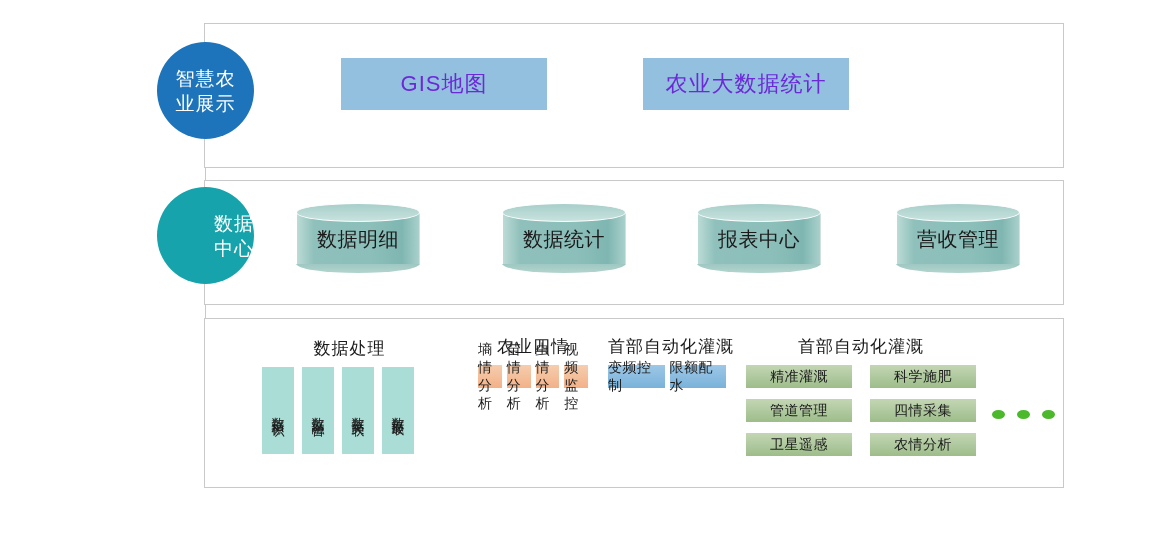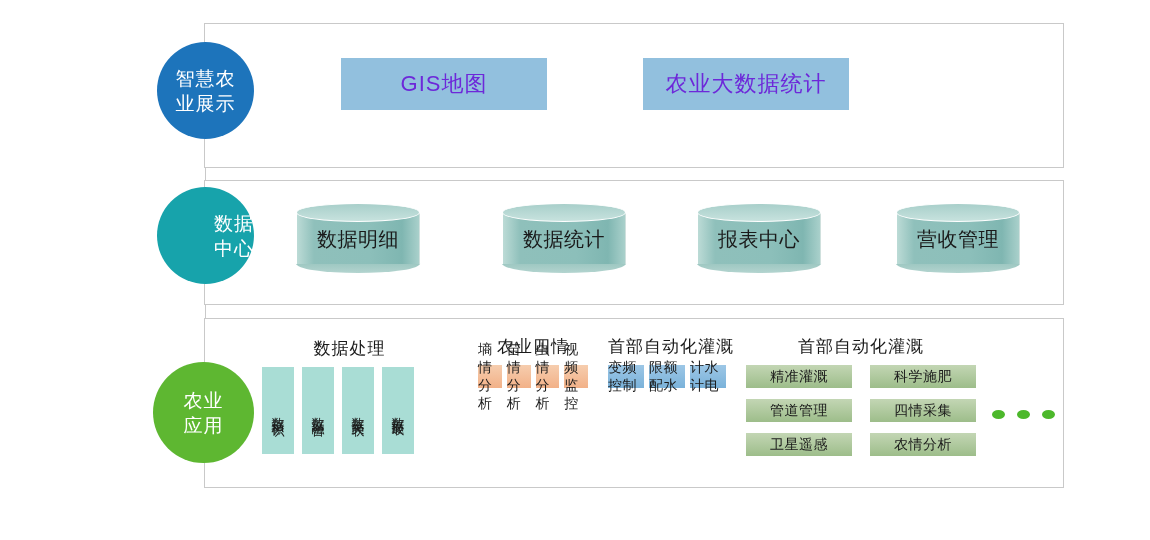--- a/index.html
+++ b/index.html
@@ -194,24 +194,20 @@
 
   <div class="cylinder" id="cyl-3">
     <div class="cyl-bottom"></div>
     <div class="cyl-body"></div>
     <div class="cyl-top"></div>
     <div class="cyl-label">营收管理</div>
   </div>
 
   <div class="panel" id="panel-apps"></div>
 
-  <div class="layer-circle" id="circle-apps">
-    <span>农业</span>
-    <span>应用</span>
-  </div>
 
   <div class="group" id="group-dataproc">
     <div class="group-title">数据处理</div>
     <div class="vchip-row">
       <div class="vchip">
         <span>数据标识</span>
       </div>
       <div class="vchip">
         <span>数据融合</span>
       </div>
@@ -232,21 +228,20 @@
       <div class="chip chip-orange">虫情分析</div>
       <div class="chip chip-orange">视频监控</div>
     </div>
   </div>
 
   <div class="group" id="group-jijing">
     <div class="group-title">首部自动化灌溉</div>
     <div class="stack">
       <div class="chip chip-blue">变频控制</div>
       <div class="chip chip-blue">限额配水</div>
-      <div class="chip chip-blue">计水计电</div>
     </div>
   </div>
 
   <div class="group" id="group-shoubu">
     <div class="group-title">首部自动化灌溉</div>
     <div class="grid2">
       <div class="chip chip-green">精准灌溉</div>
       <div class="chip chip-green">科学施肥</div>
       <div class="chip chip-green">管道管理</div>
       <div class="chip chip-green">四情采集</div>

